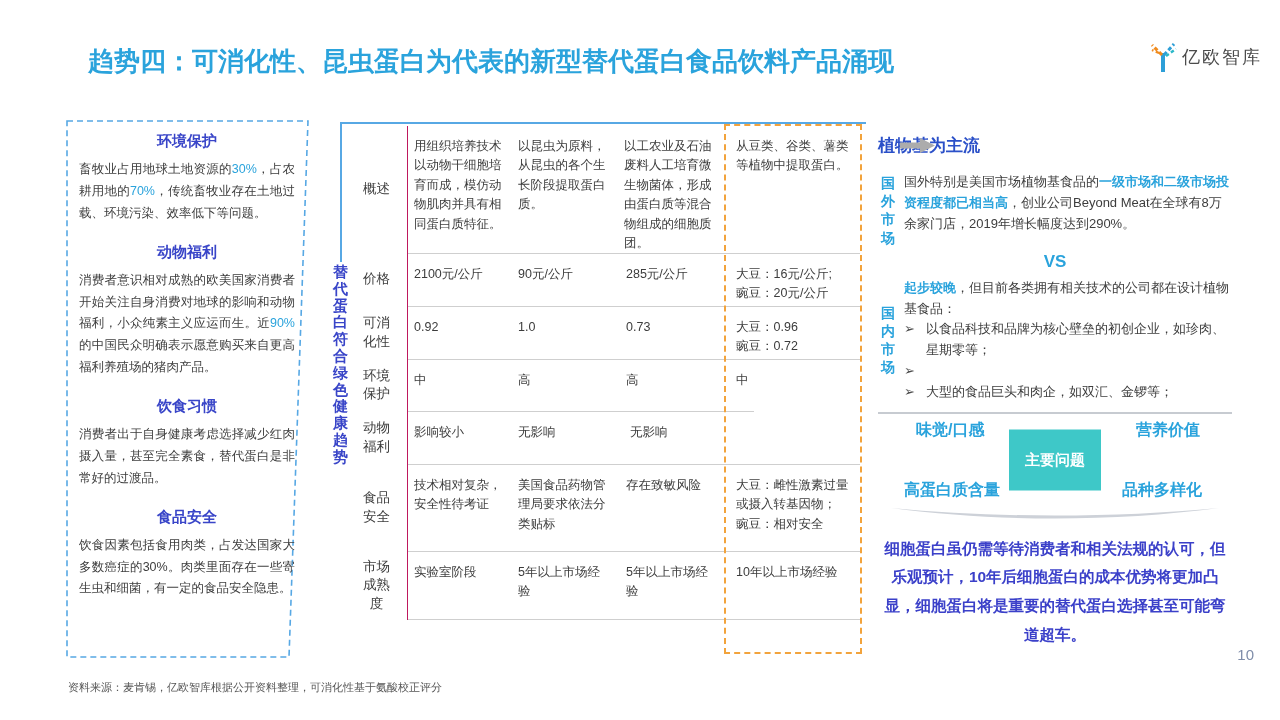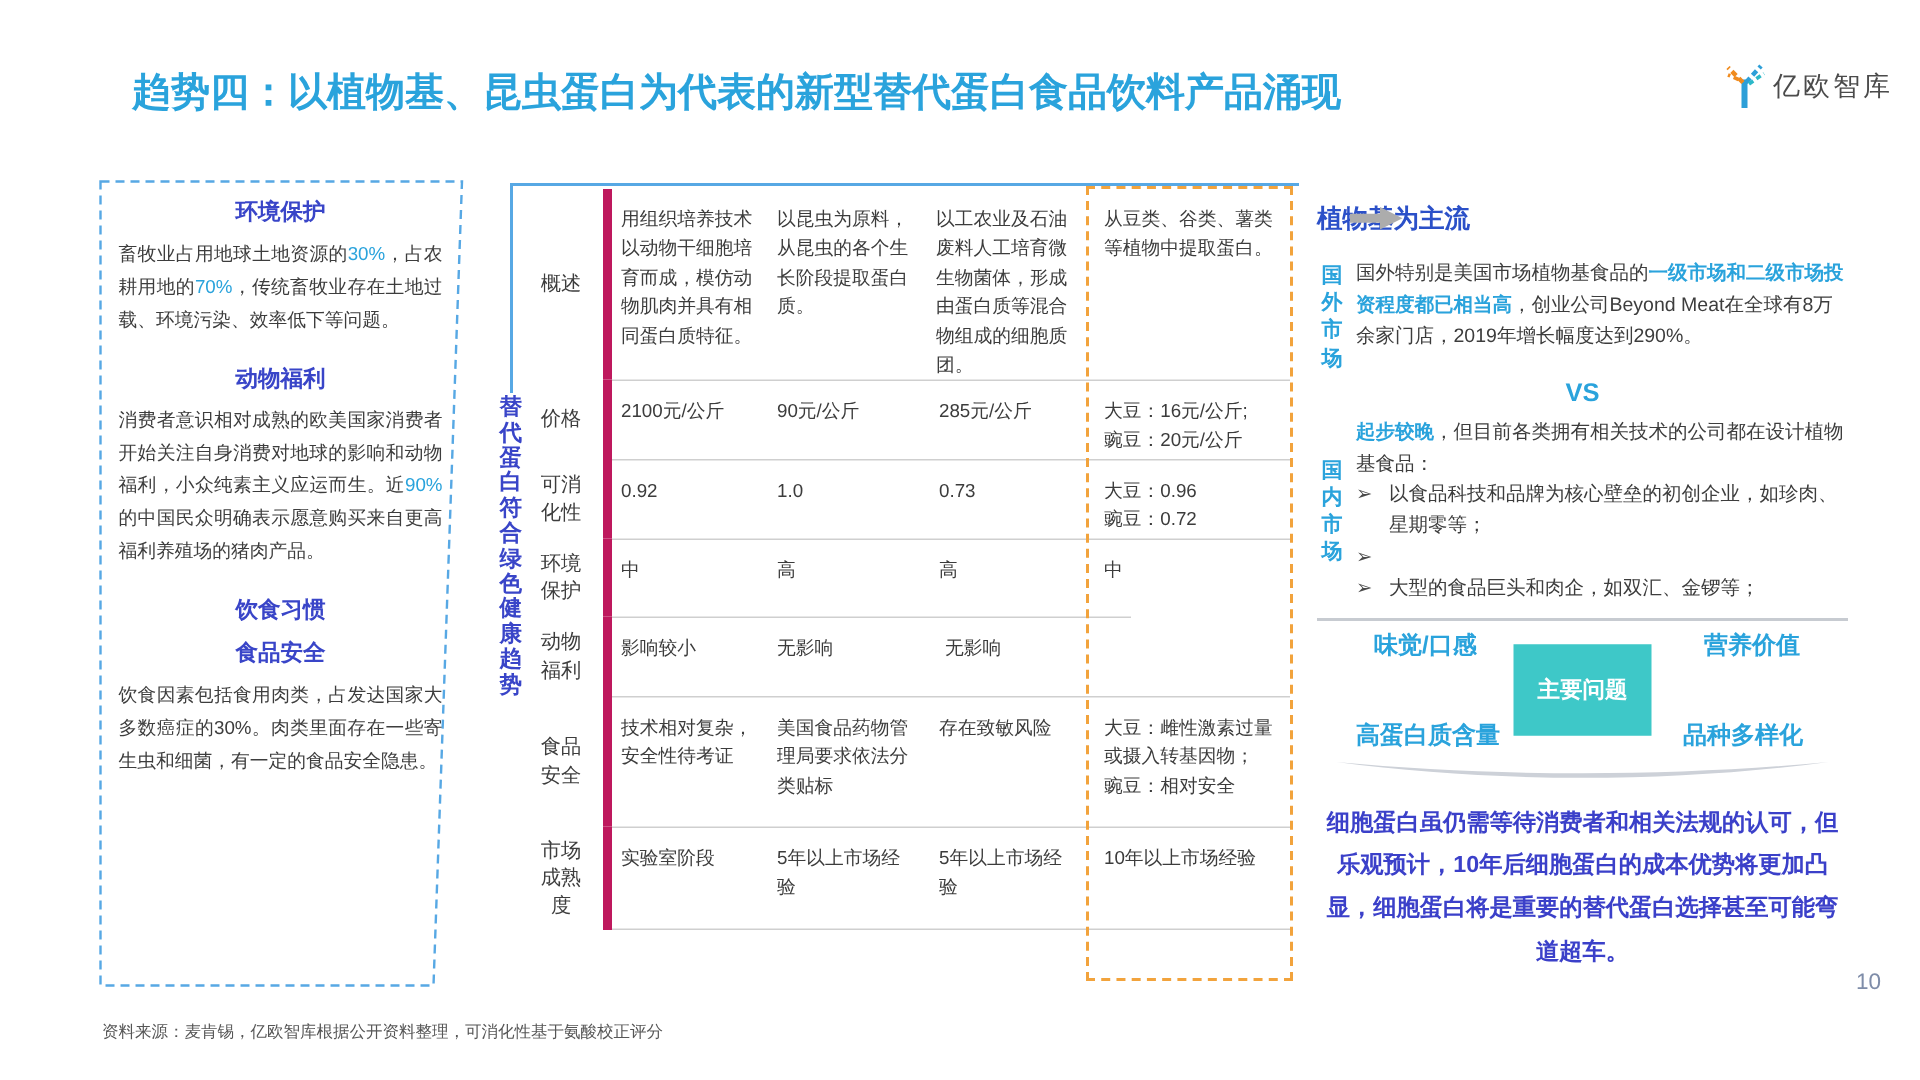--- a/index.html
+++ b/index.html
@@ -34,21 +34,21 @@
     position:absolute; left:-9px; top:142px; width:19px;
     font-size:15px; font-weight:bold; color:#3945c8;
     line-height:1.12; text-align:center; word-break:break-all;
   }
   .tbl { position:absolute; left:6px; top:4px; width:514px; }
   .tbl-row { display:flex; }
   .cell { flex:none; }
   .lbl {
     width:62px; display:flex; align-items:center; justify-content:center;
     text-align:center; font-size:13.5px; line-height:1.35; color:#3d3d3d;
-    padding:0 11px; border-right:6px solid #be185d; word-break:break-all;
+    padding:0 11px; border-right:1px solid #be185d; word-break:break-all;
   }
   .lbl.noline { border-right:none; }
   .c { font-size:12.5px; line-height:1.55; padding:11px 8px 0 6px; white-space:pre-line; }
   .c1 { width:104px; } .c2 { width:108px; } .c3 { width:106px; } .c4 { width:134px; padding-left:10px; }
   .h { font-size:15px; font-weight:bold; color:#3c4cc8; text-align:center; padding-top:10px; white-space:normal; }
   .rsep .c { border-top:1px solid #cfcfcf; }
   .rlast .c { border-bottom:1px solid #cfcfcf; }
   .hrow { height:34px; } .r1 { height:127px; } .r2 { height:53px; } .r3 { height:53px; }
   .r4 { height:52px; } .r5 { height:53px; } .r6 { height:87px; } .r7 { height:69px; }
   .plant-box {
@@ -94,21 +94,21 @@
 
   
   .source { position:absolute; left:68px; top:680px; font-size:11px; color:#565656; }
   .page { position:absolute; right:26px; top:646px; font-size:15px; color:#7f8da9; }
 </style>
 </head>
 <body>
 
 <div class="slide">
 
-  <div class="title">趋势四：以植物基、昆虫蛋白为代表的新型替代蛋白食品饮料产品涌现</div>
+  <div class="title">趋势四：可消化性、昆虫蛋白为代表的新型替代蛋白食品饮料产品涌现</div>
   <div class="logo">
     <svg width="30" height="34" viewBox="0 0 30 34">
       <rect x="13" y="13" width="4" height="19" fill="#2d9fd8"></rect>
       <path d="M14 15 L4 5" stroke="#f08b1e" stroke-width="3" stroke-dasharray="4 2.5" fill="none"></path>
       <path d="M11 13 L4 10" stroke="#f08b1e" stroke-width="2.4" stroke-dasharray="3.5 2.5" fill="none"></path>
       <path d="M16 15 L26 4" stroke="#2d9fd8" stroke-width="3" stroke-dasharray="4 2.5" fill="none"></path>
       <path d="M18 16 L28 9" stroke="#2bb8c8" stroke-width="2.4" stroke-dasharray="3.5 2.5" fill="none"></path>
     </svg>
     <span class="logo-text">亿欧智库</span>
   </div>
@@ -116,20 +116,21 @@
   <div class="drivers">
     <svg class="outline" width="244" height="538" viewBox="0 0 244 538">
       <polygon points="1,1 242,1 223,537 1,537" fill="none" stroke="#57a8e4" stroke-width="1.6" stroke-dasharray="6 4"></polygon>
     </svg>
     <div class="drivers-inner">
       <div class="driver-title">环境保护</div>
       <div class="driver-text"><span>畜牧业占用地球土地资源的</span><span class="hl">30%</span><span>，占农耕用地的</span><span class="hl">70%</span><span>，传统畜牧业存在土地过载、环境污染、效率低下等问题。</span></div>
       <div class="driver-title">动物福利</div>
       <div class="driver-text"><span>消费者意识相对成熟的欧美国家消费者开始关注自身消费对地球的影响和动物福利，小众纯素主义应运而生。近</span><span class="hl">90%</span><span>的中国民众明确表示愿意购买来自更高福利养殖场的猪肉产品。</span></div>
       <div class="driver-title">饮食习惯</div>
+      <div class="driver-text"><span>消费者出于自身健康考虑选择减少红肉摄入量，甚至完全素食，替代蛋白是非常好的过渡品。</span></div>
       <div class="driver-title">食品安全</div>
       <div class="driver-text"><span>饮食因素包括食用肉类，占发达国家大多数癌症的30%。肉类里面存在一些寄生虫和细菌，有一定的食品安全隐患。</span></div>
     </div>
   </div>
 
   <div class="table-wrap">
     <div class="tbl-topline"></div>
     <div class="tbl-leftline"></div>
     <div class="side-label">替代蛋白符合绿色健康趋势</div>
 

